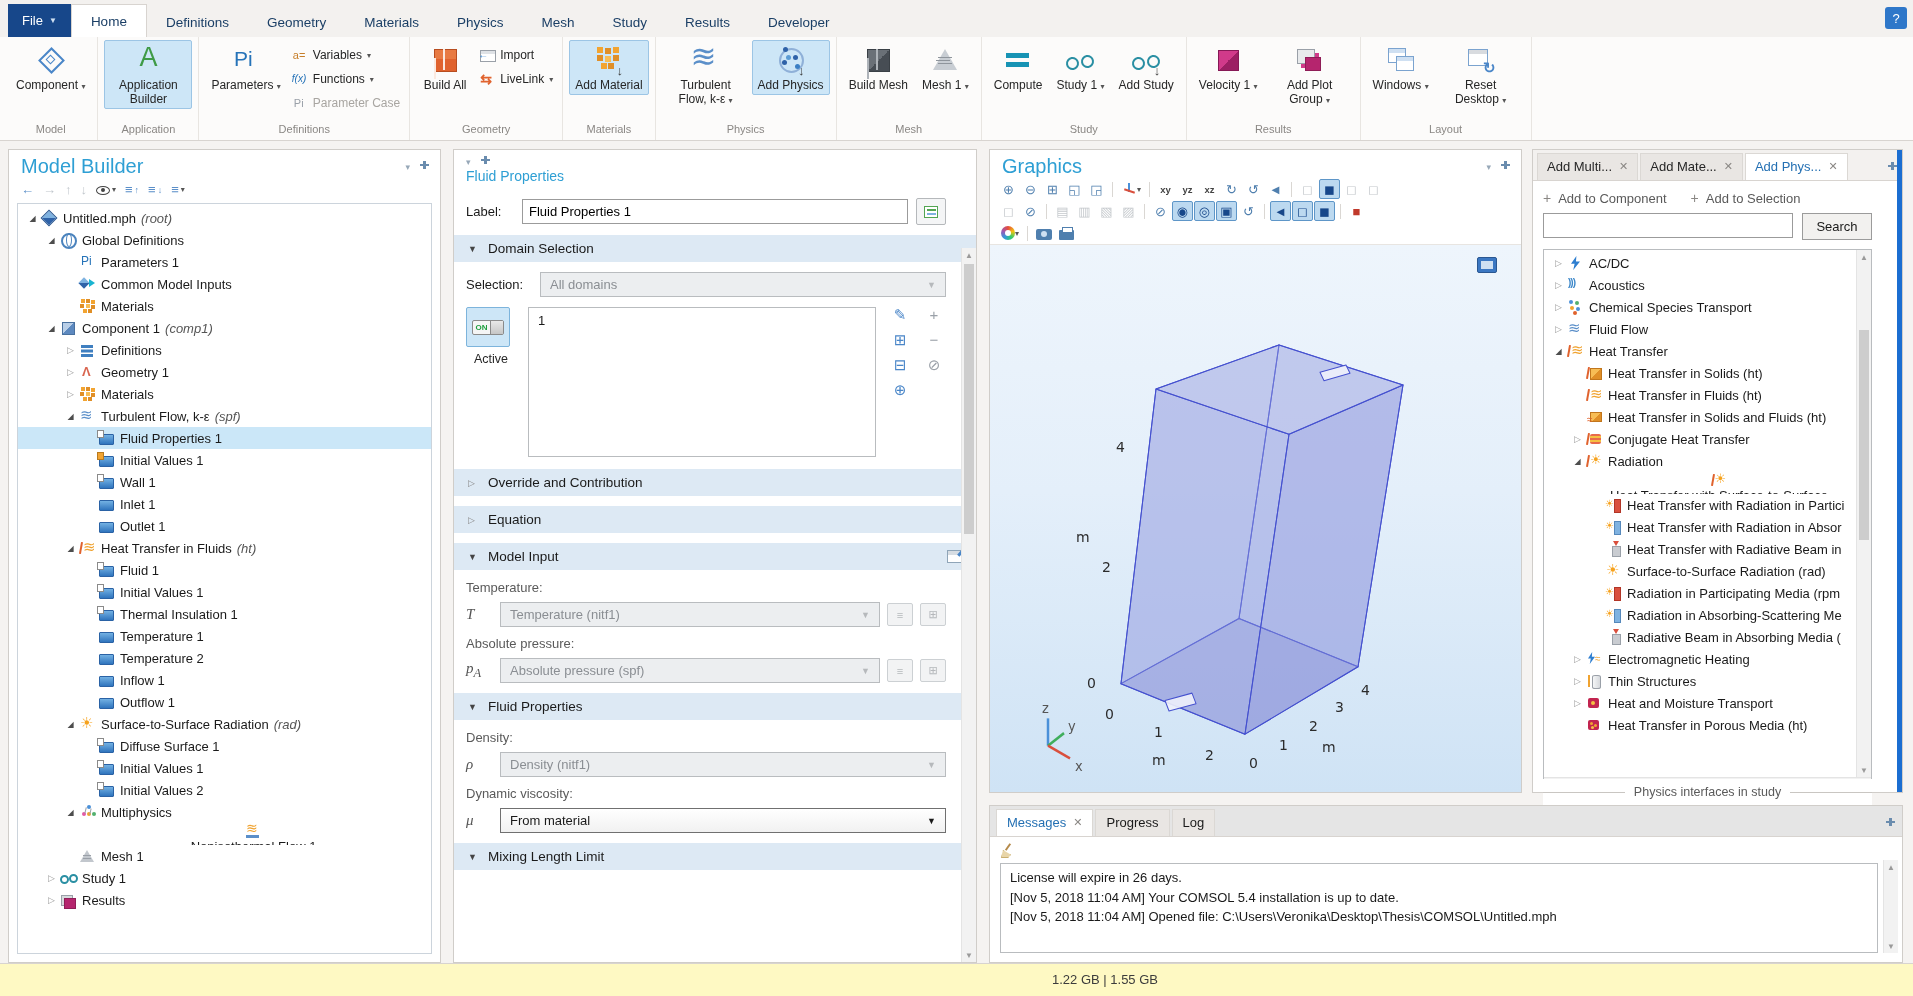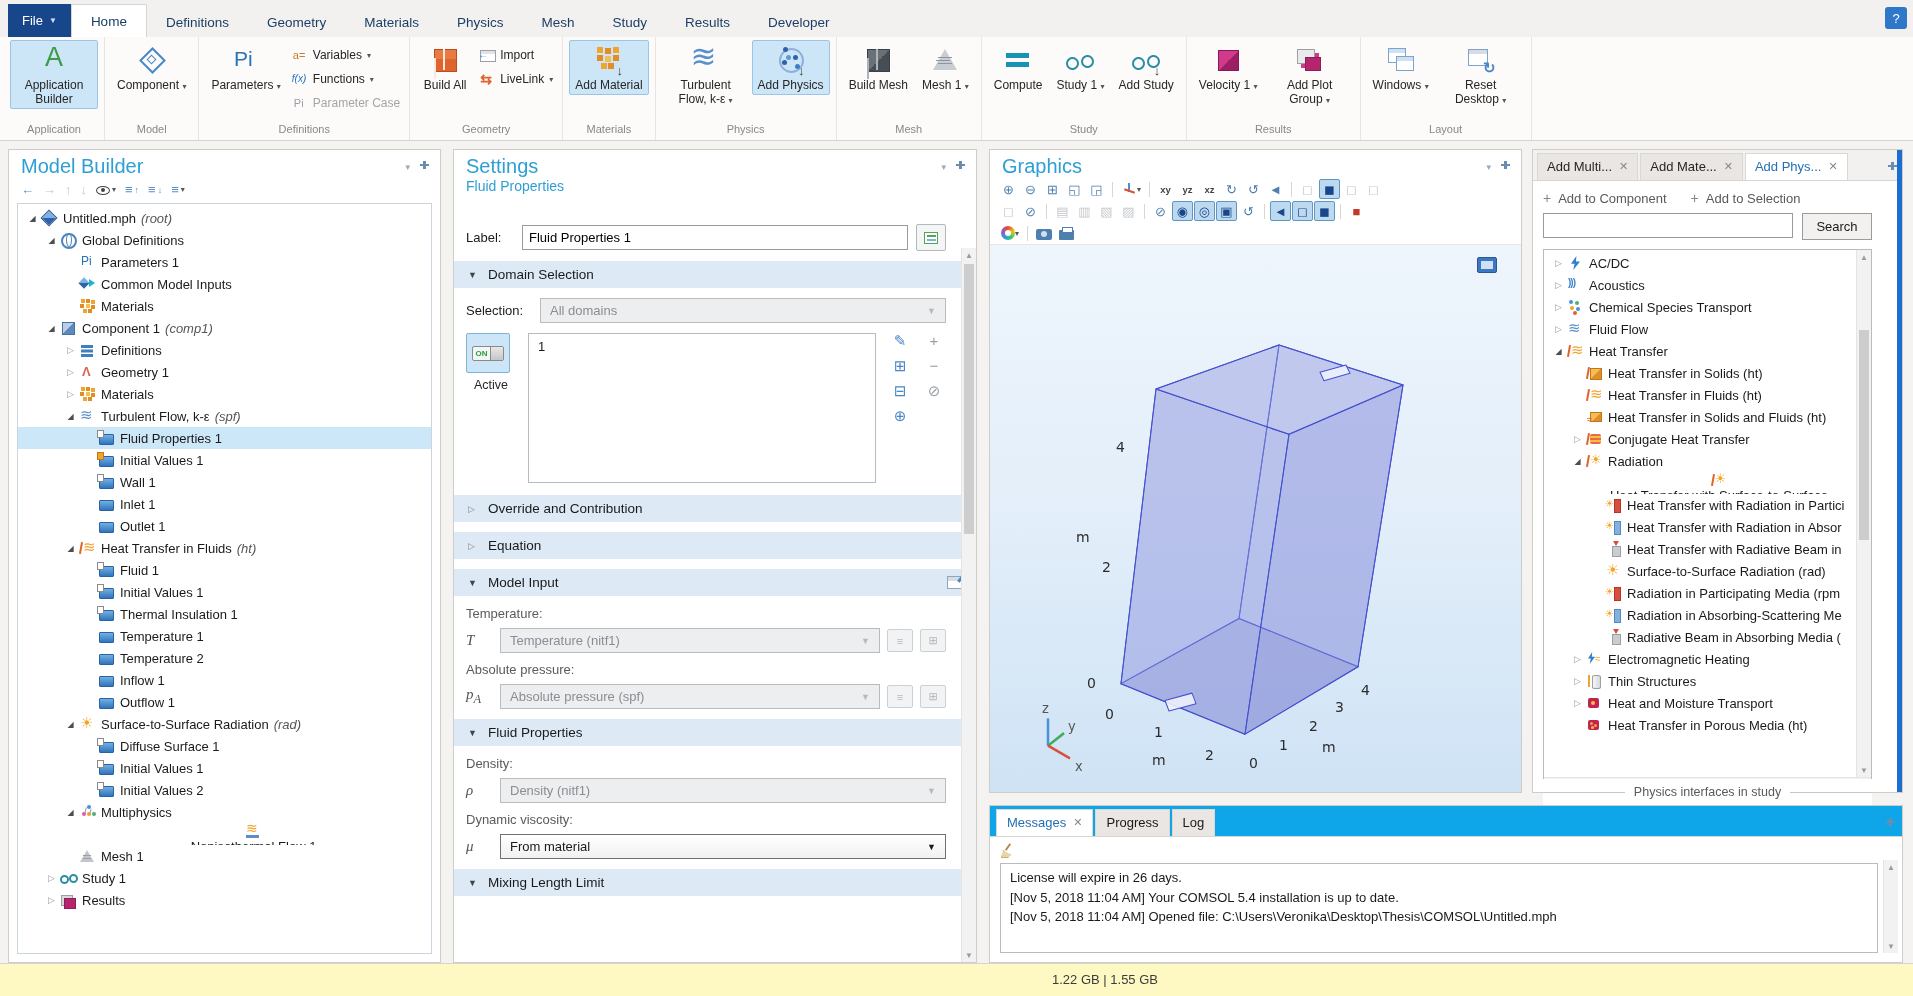--- a/index.html
+++ b/index.html
@@ -147,21 +147,21 @@
 .ico.porous::before{left:2px;top:3px;width:11px;height:10px;background:#c2244f;border-radius:2px}
 .ico.porous::after{left:4px;top:5px;width:3px;height:3px;border-radius:50%;background:#f0a330;box-shadow:4px 2px 0 #f0a330,1px 4px 0 #f5c042}
 
 
 .ssub{font-size:14px;color:#2e9fd4;padding:0 12px 6px}
 .scontent{flex:1;overflow:hidden;padding:0 30px 0 12px;position:relative}
 .shead{display:flex;align-items:center;gap:10px;background:#dde9f4;height:27px;margin:10px -30px 10px -12px;padding:0 14px;font-size:13.5px}
 .sharrow{font-size:9px;color:#444;width:10px}
 .sharrow.c{color:#888}
 .shlabel{flex:1}
-.labelrow{display:flex;align-items:center;margin-top:24px}
+.labelrow{display:flex;align-items:center;margin-top:8px}
 .lcap{width:56px}
 input.txt{flex:1;height:25px;border:1px solid #9b9b9b;padding:0 6px;font:13px "Liberation Sans",sans-serif;background:#fff}
 .sqbtn{width:30px;height:27px;border:1px solid #b5b8bb;background:#f4f5f6;border-radius:2px;margin-left:8px;display:flex;align-items:center;justify-content:center}
 .docic{width:14px;height:12px;background:#fff;border:1px solid #52a552;position:relative}
 .docic::before{content:"";position:absolute;left:2px;top:2px;width:9px;height:2px;background:#52a552;box-shadow:0 4px 0 #7fb2e0}
 .selrow{display:flex;align-items:center;margin:4px 0 10px}
 .selcap{width:74px}
 .combo{flex:1;height:25px;border:1px solid #b9bcbf;background:#eceef0;color:#8a8e93;display:flex;align-items:center;padding:0 9px;gap:6px}
 .combo .cv{flex:1;white-space:nowrap;overflow:hidden}
 .combo .car{color:#b6b9bc;font-size:9px}
@@ -226,21 +226,21 @@
 .apsearch{display:flex;gap:9px;padding:0 30px 9px 10px}
 .apsearch input{flex:1;height:25px;border:1px solid #9b9b9b;padding:0 6px;font:13px "Liberation Sans",sans-serif}
 .searchbtn{width:70px;height:27px;border:1px solid #9b9b9b;background:#f2f1ef;font-size:13px;display:flex;align-items:center;justify-content:center}
 .aptreebox{flex:1;margin:0 30px 0 10px;border:1px solid #b9bcbf;overflow:hidden;position:relative;padding-top:2px}
 .aptreebox .trow{padding-right:16px}
 .apfooter{position:absolute;left:10px;right:30px;bottom:-13px;height:26px;display:flex;align-items:center;gap:9px;color:#5a5a5a;font-size:12.5px;background:#fff}
 .apfooter .line{flex:1;height:1px;background:#c9c6c2}
 .bluestrip{position:absolute;right:0;top:0;bottom:0;width:5px;background:#1b6ed1}
 
 
-.msgtabs{display:flex;align-items:flex-end;background:#0ea5e9;padding:3px 6px 0;border-bottom:1px solid #d8d4d0}
+.msgtabs{display:flex;align-items:flex-end;background:#e5e5e5;padding:3px 6px 0;border-bottom:1px solid #d8d4d0}
 .msgtab{padding:5px 10px 6px;display:flex;gap:7px;align-items:center;background:#e9e6e3;border:1px solid #dbd8d4;border-bottom:none;margin-right:2px}
 .msgtab.act{background:#fff;color:#2470b3}
 .msgtool{height:26px;display:flex;align-items:center;padding:0 10px}
 .broom{width:14px;height:14px;position:relative}
 .broom::before{content:"";position:absolute;left:7px;top:0;width:2px;height:8px;background:#b58a4a;transform:rotate(35deg)}
 .broom::after{content:"";position:absolute;left:1px;top:7px;width:8px;height:6px;background:#e8d5a8;border:1px solid #c9ae6f;clip-path:polygon(0 100%,20% 0,100% 60%,70% 100%)}
 .msgbox{flex:1;margin:0 24px 9px 10px;border:1px solid #b9bcbf;background:#fff;padding:4px 9px;line-height:19.5px;overflow:hidden}
 
 
 .statusbar{height:33px;background:#fef9c3;border-top:1px solid #d8d4d0;position:relative}
@@ -263,35 +263,35 @@
 
     <div class="rtab">Mesh</div>
     <div class="rtab">Study</div>
     <div class="rtab">Results</div>
     <div class="rtab">Developer</div>
     <div class="helpbtn">?</div>
   </div>
   <div class="ribbonbody">
     <div class="rgroup">
       <div class="rbtns">
+        <div class="bigbtn">
+          <span class="rico compD"></span>
+          <span class="blabel"><span>Component</span> <span class="caret">▾</span></span>
+        </div>
+      </div>
+      <div class="glabel">Model</div>
+    </div>
+    <div class="rgroup">
+      <div class="rbtns">
         <div class="bigbtn sel">
           <span class="rico appA"></span>
           <span class="blabel">Application Builder</span>
         </div>
       </div>
       <div class="glabel">Application</div>
-    </div>
-    <div class="rgroup">
-      <div class="rbtns">
-        <div class="bigbtn">
-          <span class="rico compD"></span>
-          <span class="blabel"><span>Component</span> <span class="caret">▾</span></span>
-        </div>
-      </div>
-      <div class="glabel">Model</div>
     </div>
     <div class="rgroup">
       <div class="rbtns">
         <div class="bigbtn">
           <span class="rico piBig"></span>
           <span class="blabel"><span>Parameters</span> <span class="caret">▾</span></span>
         </div>
         <div class="smallcol">
           <div class="smallbtn">
               <span class="sico varIc"></span>
@@ -604,21 +604,20 @@
         <div class="trow" style="padding-left: 25px;">
           <span class="tw c">▷</span>
           <span class="ico results"></span>
           <span class="tlabel">Results</span>
         </div>
       </div>
   </div>
 
   <div class="panel settingsP">
     <div class="phead">
-      <span class="ptitle">Settings</span>
       <span class="hcaret">▾</span>
       <span class="pin"></span>
     </div>
     <div class="ssub">Fluid Properties</div>
     <div class="scontent">
       <div class="labelrow">
         <span class="lcap">Label:</span>
         <input class="txt" value="Fluid Properties 1" style="">
         <span class="sqbtn">
             <span class="docic"></span>

